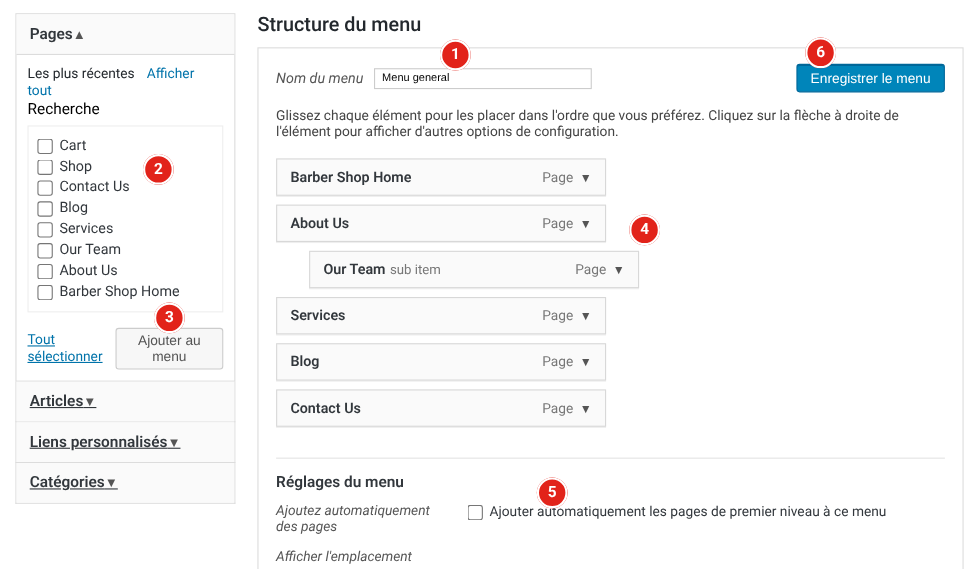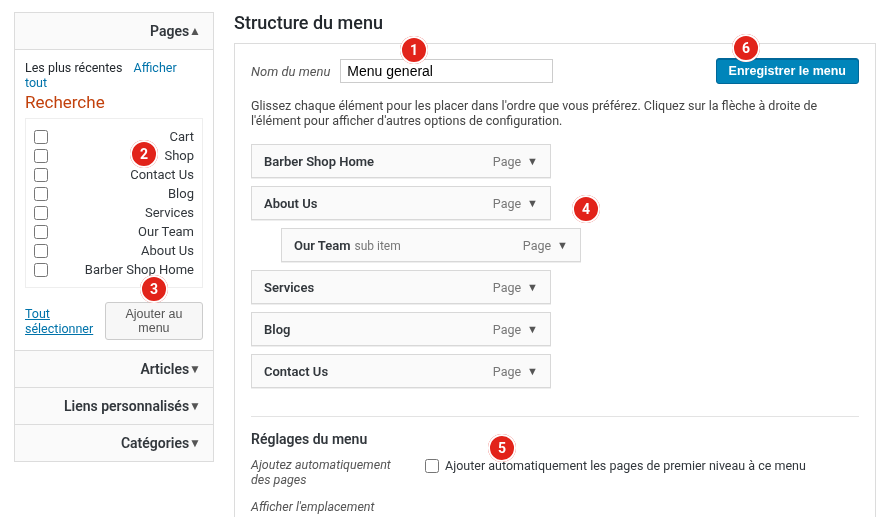--- a/index.html
+++ b/index.html
@@ -12,56 +12,56 @@
     min-width: 890px;
     position: relative;
   }
   .layout { display: flex; gap: 20px; }
   .col-left { width: 200px; flex-shrink: 0; }
   .col-right { flex: 1; }
   h2.sec-title { font-size: 18px; font-weight: 500; margin-bottom: 10px; color: #23282d; }
 
   
   .accordion { border: 1px solid #dcdcdc; border-radius: 0; margin-bottom: 0; }
-  .accordion + .accordion { border-top: none; }
+  .accordion + .accordion { border-top: none; text-decoration: underline; }
   .accordion-header {
-    display: flex; justify-content: flex-end; align-items: center;
+    display: flex; justify-content: flex-start; align-items: center;
     padding: 10px 12px; font-size: 14px; font-weight: 600; cursor: pointer;
     background: #fafafa;
   }
   .accordion-body { border-top: 1px solid #dcdcdc; padding: 10px 10px 10px 10px; position: relative; }
   .accordion-arrow { font-size: 12px; color: #555; }
   .tabs { font-size: 12.5px; margin-bottom: 2px; }
   .tab { display: inline; margin-right: 8px; }
   .tab a { color: #0073aa; text-decoration: none; cursor: pointer; }
   .tab.active a { color: #23282d; cursor: default; }
-  .tab-row2 a { color: #c2410c; text-decoration: none; font-size: 17px; }
+  .tab-row2 a { color: #000000; text-decoration: none; font-size: 14px; }
   .page-list {
     border: 1px solid #eee; margin-top: 6px; padding: 8px 8px;
   }
-  .page-item { display: flex; align-items: center; gap: 6px; padding: 2px 0; font-size: 13px; justify-content: space-between; }
+  .page-item { display: flex; align-items: center; gap: 6px; padding: 2px 0; font-size: 13px; }
   .page-item input[type="checkbox"] { width: 14px; height: 14px; }
   .left-footer { margin-top: 14px; display: flex; justify-content: space-between; align-items: center; }
   .link { color: #0073aa; font-size: 12.5px; text-decoration: underline; cursor: pointer; }
   .btn-secondary {
     background: #f7f7f7; border: 1px solid #ccc; color: #555; border-radius: 3px;
     padding: 4px 10px; font-size: 12.5px; cursor: pointer;
   }
 
   
   .panel-body { border: 1px solid #dcdcdc; padding: 14px 16px 20px 16px; }
   .name-row { display: flex; align-items: center; gap: 10px; }
   .name-row .lbl { font-style: italic; font-size: 13px; color: #555; }
   .name-row input[type="text"] {
-    border: 1px solid #ccc; padding: 3px 6px; width: 213px; font-size: 14px;
+    border: 1px solid #ccc; padding: 3px 6px; width: 198px; font-size: 10px;
     background: #fff;
   }
   .btn-primary {
     background: #0085ba; color: #fff; border: 1px solid #006799; border-radius: 3px;
-    padding: 5px 12px; font-size: 12.5px; cursor: pointer; font-weight: 700;
+    padding: 5px 12px; font-size: 12.5px; cursor: pointer; font-weight: 400;
     box-shadow: 0 1px 0 #006799 inset;
   }
   .top-row { display: flex; align-items: center; justify-content: space-between; }
 
   .hint { margin-top: 14px; font-size: 12.5px; color: #444; }
 
   .menu-items { margin-top: 16px; }
   .menu-item {
     border: 1px solid #d8d8d8; background: #fafafa;
     display: flex; align-items: center; justify-content: space-between;

